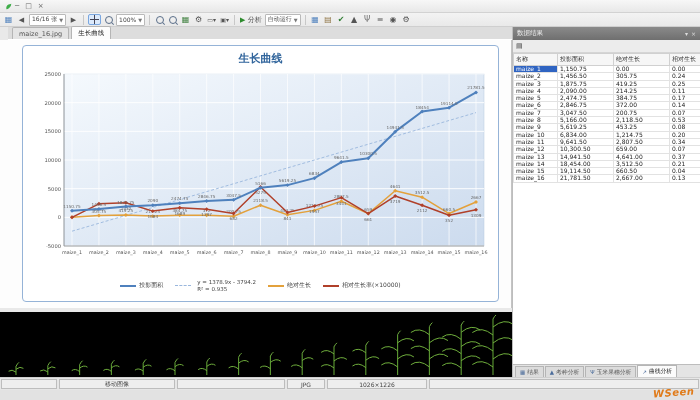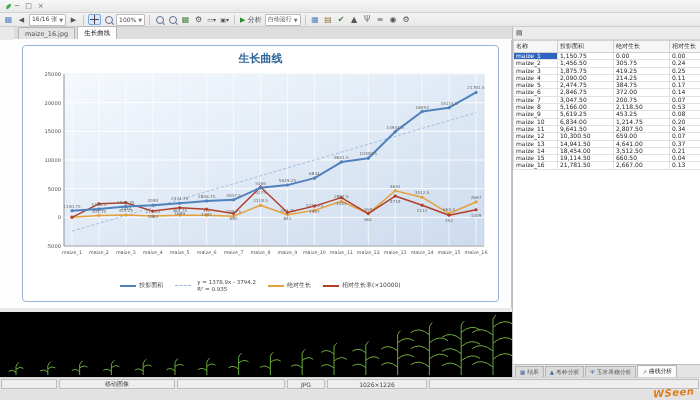--- a/index.html
+++ b/index.html
@@ -31,21 +31,21 @@
   .mag{width:6px;height:6px;border:1.4px solid #5b6f8a;border-radius:50%;position:relative;display:inline-block;}
   .mag:after{content:"";position:absolute;width:3px;height:1.4px;background:#5b6f8a;
     bottom:-2px;right:-2px;transform:rotate(45deg);}
   .cross{width:9px;height:9px;position:relative;}
   .cross:before,.cross:after{content:"";position:absolute;background:#445;}
   .cross:before{left:4px;top:0;width:1px;height:9px;}
   .cross:after{top:4px;left:0;height:1px;width:9px;}
   .gicon{font-size:8px;line-height:9px;}
   .play{color:#2e8b2e;font-size:7px;}
   
-  #tabbar{position:absolute;top:27px;left:14px;width:512px;height:13px;background:#dddddd;
+  #tabbar{position:absolute;top:27px;left:8px;width:512px;height:13px;background:#dddddd;
     display:flex;align-items:flex-end;padding-left:4px;box-sizing:border-box;border-bottom:1px solid #fff;}
   .dtab{height:11px;display:flex;align-items:center;padding:0 6px;font-size:6.5px;color:#555;
     background:#e4e4e4;border:1px solid #b5b5b5;border-bottom:none;border-radius:2px 2px 0 0;margin-right:2px;}
   .dtab.active{background:#fdfdfd;color:#222;height:12px;}
   
   #content{position:absolute;top:40px;left:0;width:512px;height:268px;background:#fdfdfd;
     border-right:1px solid #c4c4c4;box-sizing:border-box;}
   #chartframe{position:absolute;left:22px;right:12px;top:5px;bottom:6px;
     border:1px solid #95b3d7;border-radius:4px;background:#fff;overflow:hidden;}
   #charttitle{text-align:center;color:#31659c;font-weight:bold;font-size:11px;margin-top:5px;}
@@ -447,20 +447,26 @@
       <path d="M493,47 q 11.374,-9.306000000000001 20.68,-2.4816" fill="none" stroke="#6fae3c" stroke-width="1"></path>
       <path d="M493,39 q -11.374,-9.306000000000001 -20.68,-2.4816" fill="none" stroke="#6fae3c" stroke-width="1"></path>
       <path d="M493,31 q 11.374,-9.306000000000001 20.68,-2.4816" fill="none" stroke="#6fae3c" stroke-width="1"></path>
       <path d="M493,23 q -11.374,-9.306000000000001 -20.68,-2.4816" fill="none" stroke="#6fae3c" stroke-width="1"></path>
       <path d="M493,15 q 11.374,-9.306000000000001 20.68,-2.4816" fill="none" stroke="#6fae3c" stroke-width="1"></path>
       <path d="M493,7 q 1.5,-3 3,-4" fill="none" stroke="#7cbf48" stroke-width="0.9"></path>
     </g>
   </svg>
 
 <div id="panel">
+  <div id="paneltitle">
+    <span>数据结果</span>
+    <span class="sp"></span>
+    <span class="pic">▾</span>
+    <span class="pic">×</span>
+  </div>
   <div id="paneltools">
     <span class="gicon" style="font-size:7px;color:#555">▤</span>
   </div>
   <div id="ptable">
     <table>
       <colgroup>
           <col style="width:44px">
           <col style="width:56px">
           <col style="width:56px">
           <col style="width:32px">

